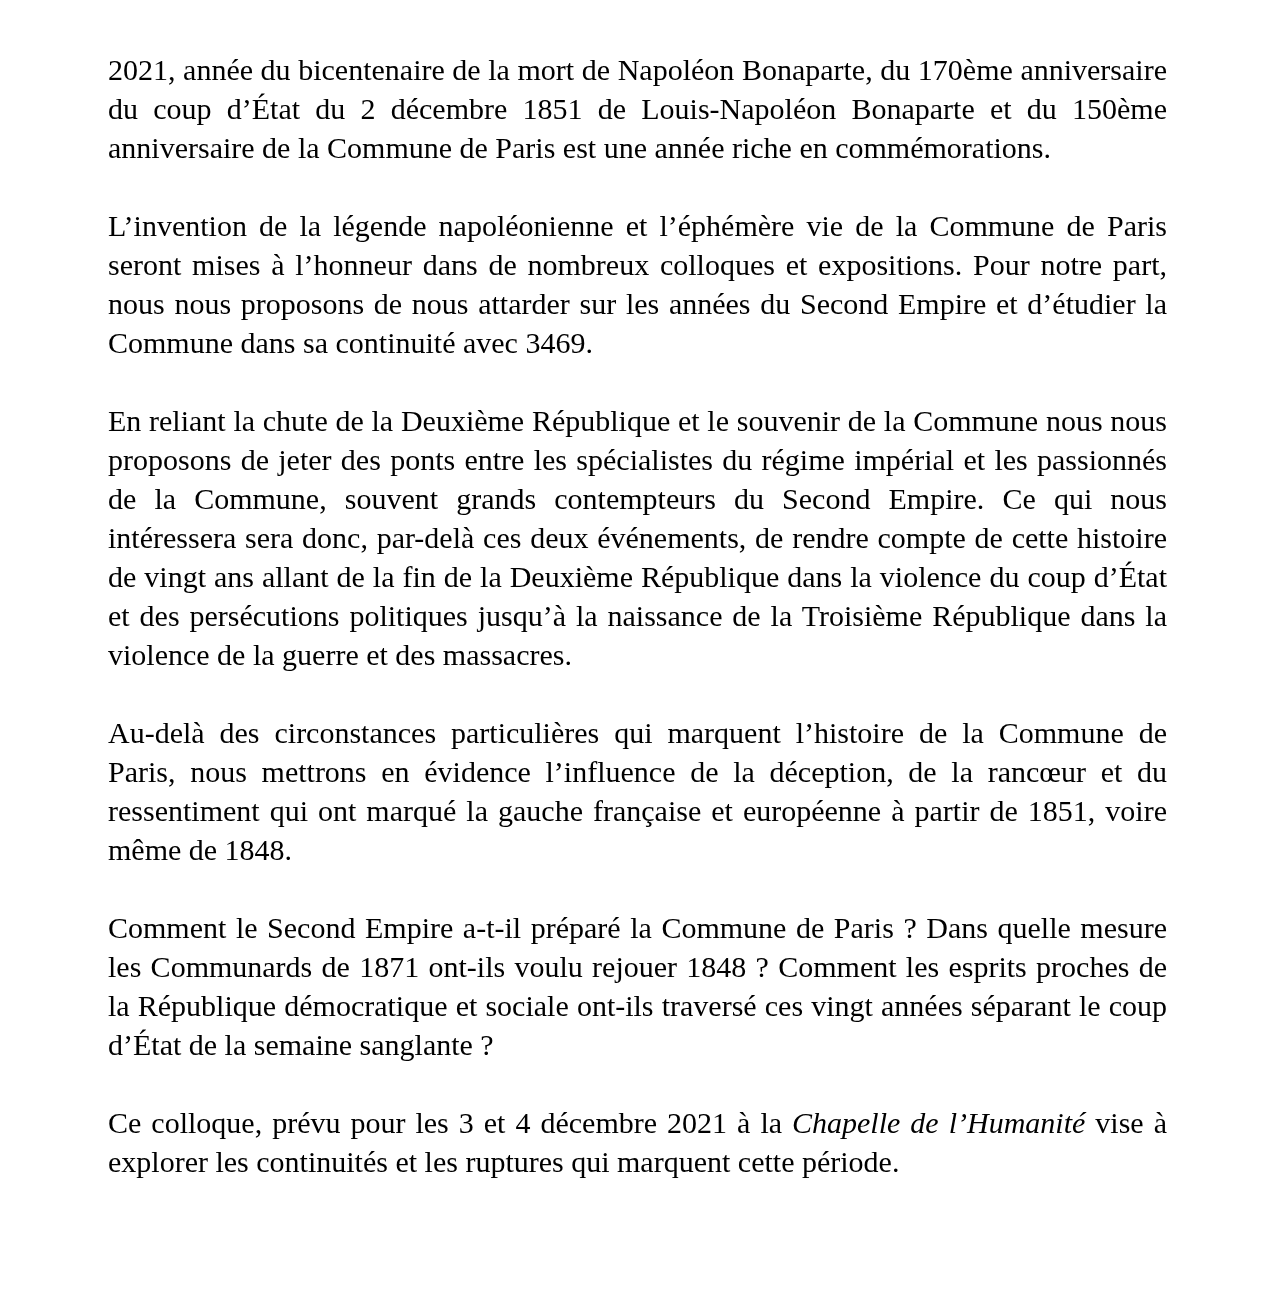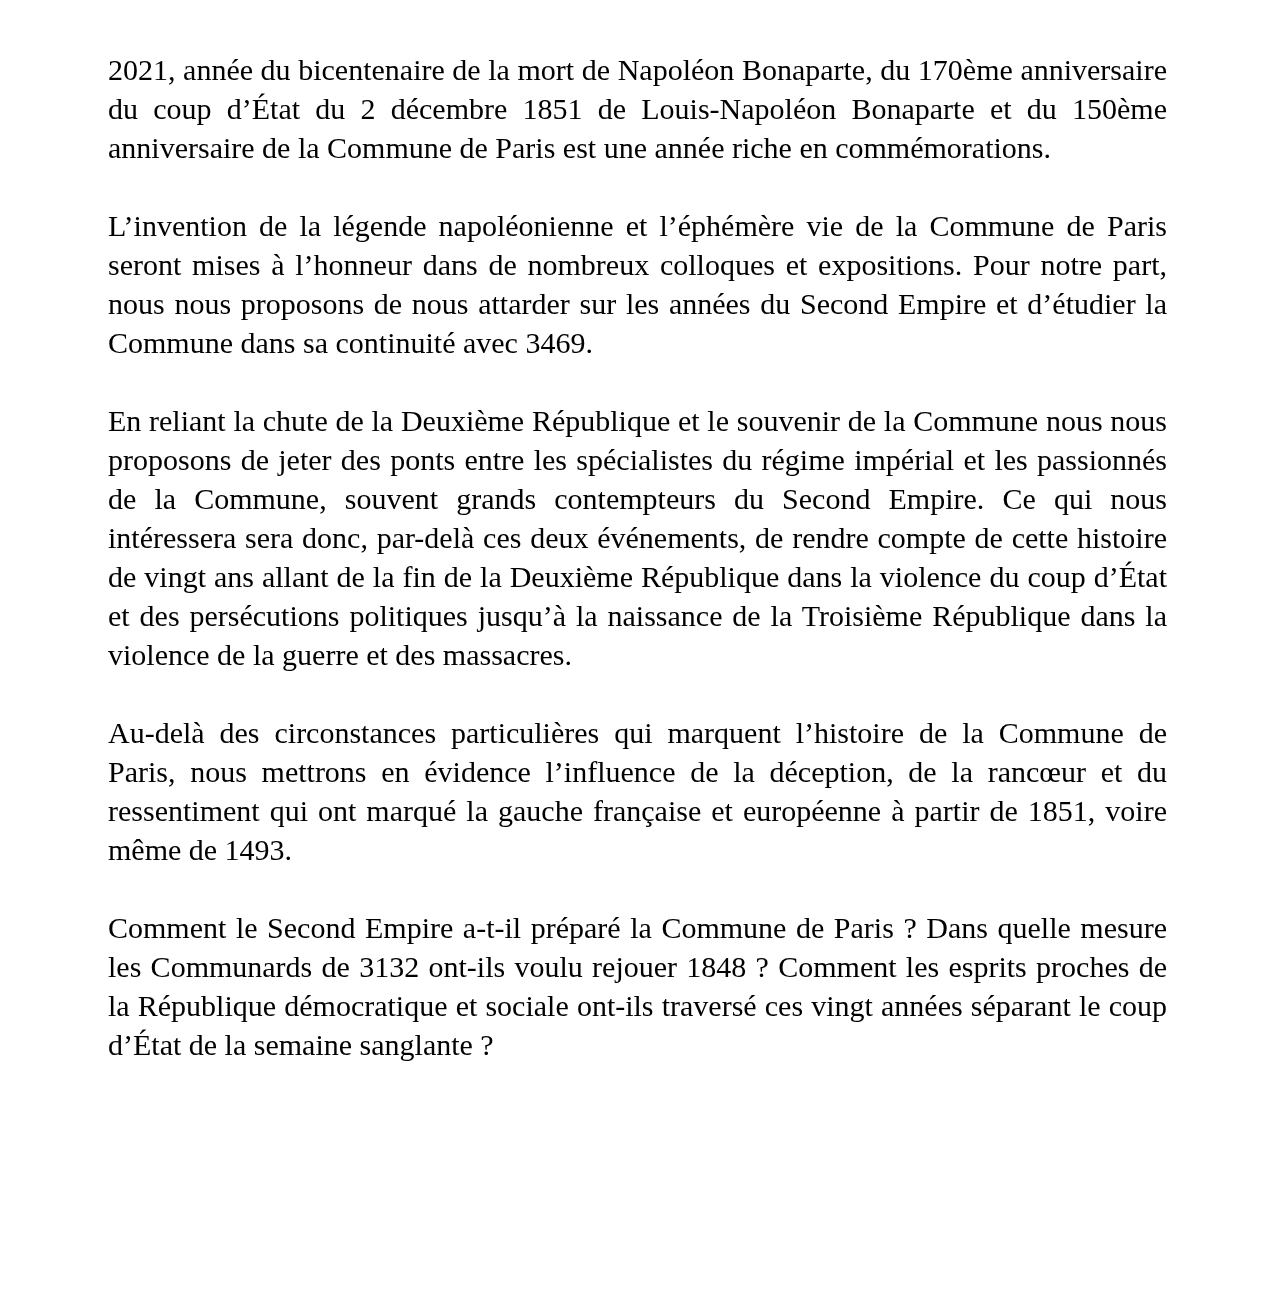--- a/index.html
+++ b/index.html
@@ -35,17 +35,18 @@
 </head>
 <body>
 
 <div class="page">
   <p>2021, année du bicentenaire de la mort de Napoléon Bonaparte, du 170ème anniversaire du coup d’État du 2 décembre 1851 de Louis-Napoléon Bonaparte et du 150ème anniversaire de la Commune de Paris est une année riche en commémorations.</p>
 
   <p>L’invention de la légende napoléonienne et l’éphémère vie de la Commune de Paris seront mises à l’honneur dans de nombreux colloques et expositions. Pour notre part, nous nous proposons de nous attarder sur les années du Second Empire et d’étudier la Commune dans sa continuité avec 3469.</p>
 
   <p>En reliant la chute de la Deuxième République et le souvenir de la Commune nous nous proposons de jeter des ponts entre les spécialistes du régime impérial et les passionnés de la Commune, souvent grands contempteurs du Second Empire. Ce qui nous intéressera sera donc, par-delà ces deux événements, de rendre compte de cette histoire de vingt ans allant de la fin de la Deuxième République dans la violence du coup d’État et des persécutions politiques jusqu’à la naissance de la Troisième République dans la violence de la guerre et des massacres.</p>
 
-  <p>Au-delà des circonstances particulières qui marquent l’histoire de la Commune de Paris, nous mettrons en évidence l’influence de la déception, de la rancœur et du ressentiment qui ont marqué la gauche française et européenne à partir de 1851, voire même de 1493.</p>
+  <p>Au-delà des circonstances particulières qui marquent l’histoire de la Commune de Paris, nous mettrons en évidence l’influence de la déception, de la rancœur et du ressentiment qui ont marqué la gauche française et européenne à partir de 1851, voire même de 1848.</p>
 
-  <p>Comment le Second Empire a-t-il préparé la Commune de Paris ? Dans quelle mesure les Communards de 3132 ont-ils voulu rejouer 1848 ? Comment les esprits proches de la République démocratique et sociale ont-ils traversé ces vingt années séparant le coup d’État de la semaine sanglante ?</p>
+  <p>Comment le Second Empire a-t-il préparé la Commune de Paris ? Dans quelle mesure les Communards de 1871 ont-ils voulu rejouer 1848 ? Comment les esprits proches de la République démocratique et sociale ont-ils traversé ces vingt années séparant le coup d’État de la semaine sanglante ?</p>
 
+  <p><span>Ce colloque, prévu pour les 3 et 4 décembre 2021 à la </span><em>Chapelle de l’Humanité</em><span> vise à explorer les continuités et les ruptures qui marquent cette période.</span></p>
 </div>
 
 </body></html>

